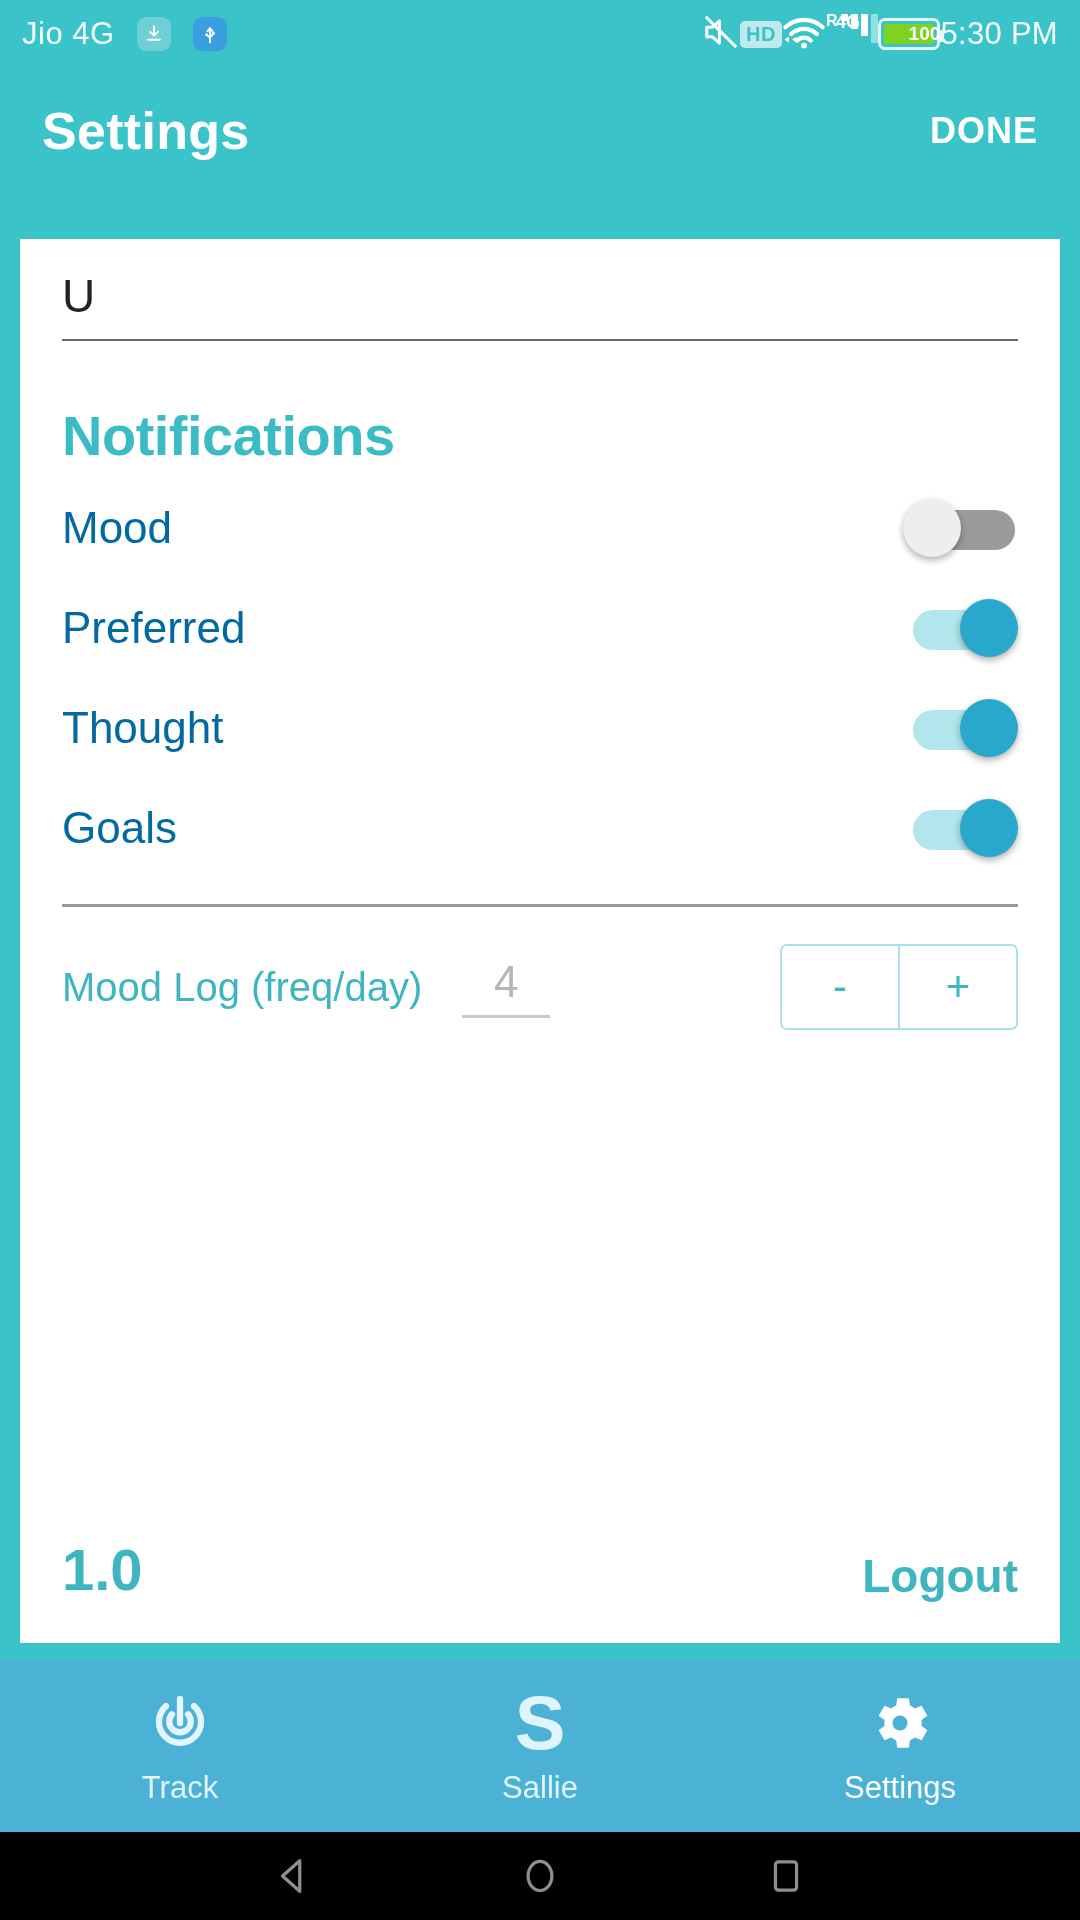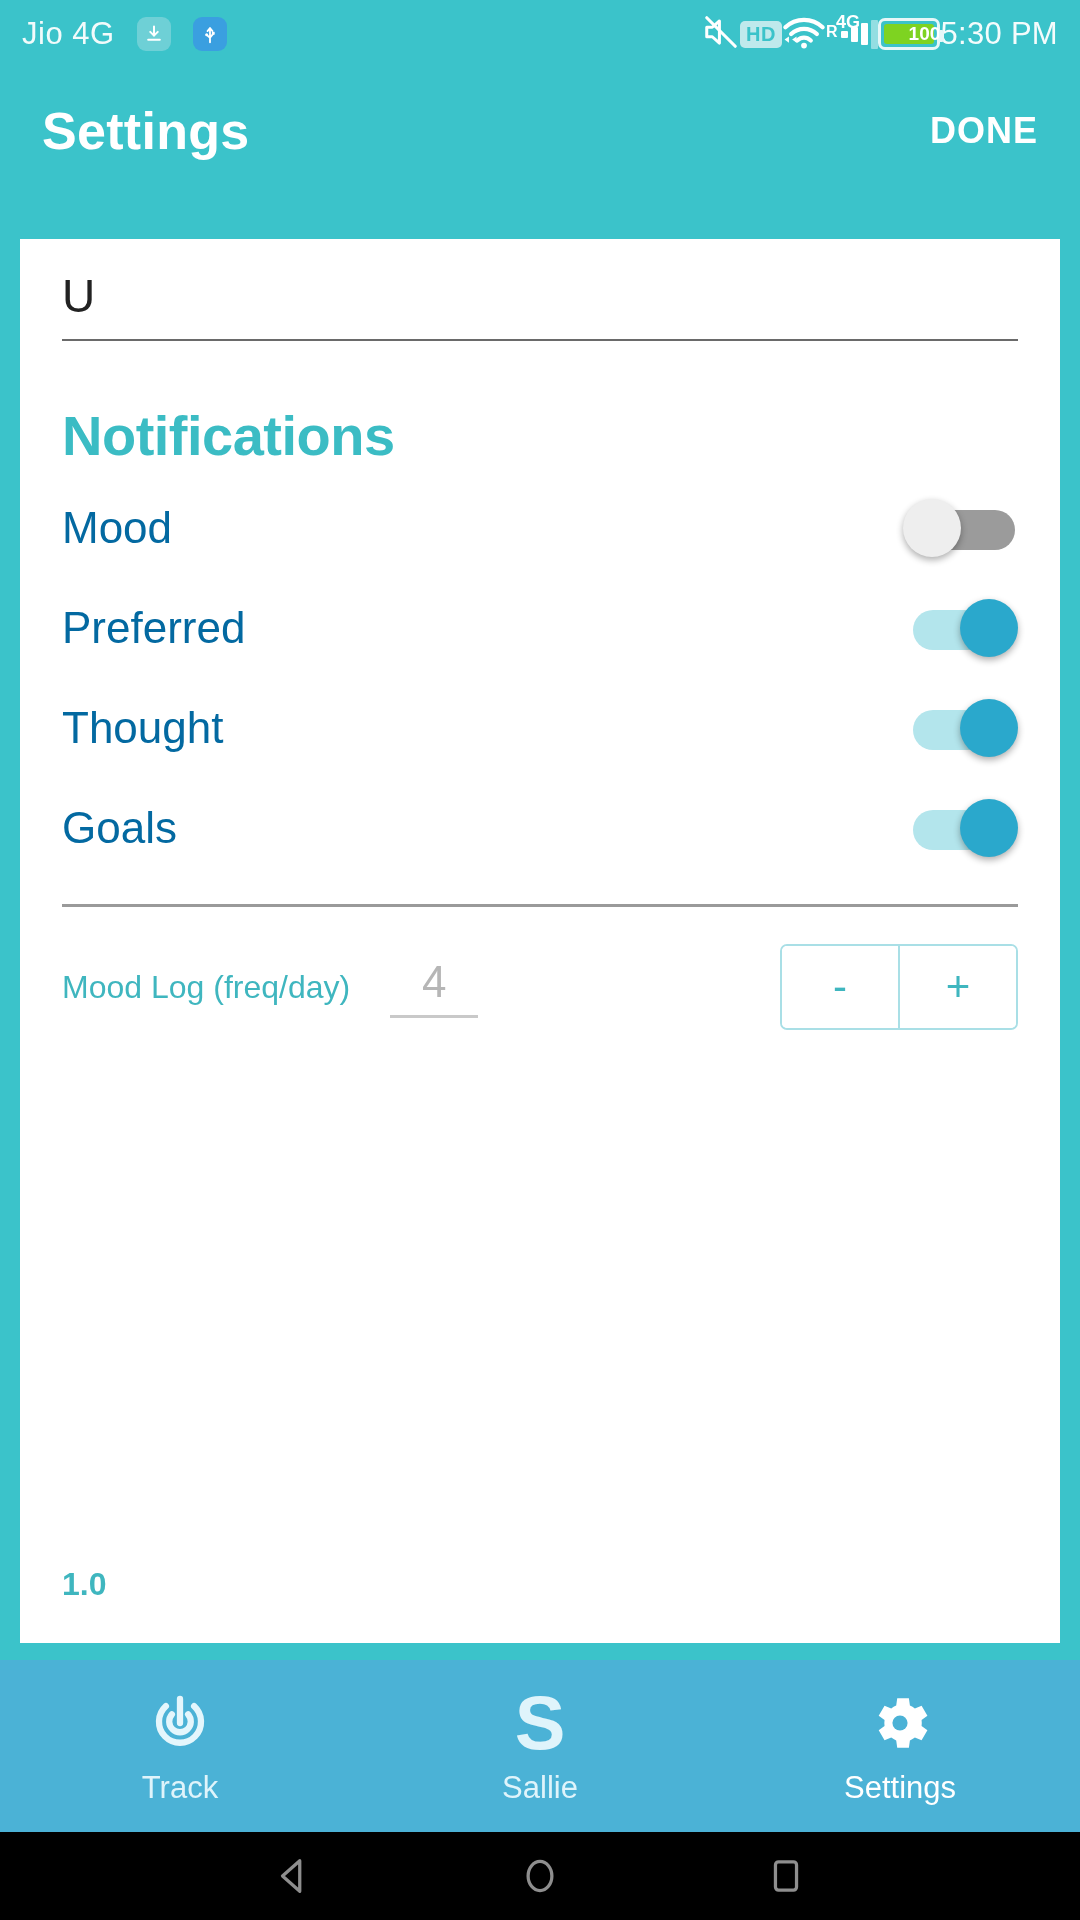--- a/index.html
+++ b/index.html
@@ -23,21 +23,21 @@
   .badge-sq {
     width:34px; height:34px; border-radius:9px;
     display:flex; align-items:center; justify-content:center;
   }
   .badge-dl { background:#6ed0d6; }
   .badge-usb { background:#3a9fe0; }
   .hd-box {
     background:#bfe9ec; color:#3bc3ca; font-size:20px; font-weight:bold;
     border-radius:5px; padding:2px 6px; line-height:1.15; letter-spacing:.5px;
   }
-  .sig-wrap { display:flex; align-items:center; gap:3px; position:relative; height:40px; }
+  .sig-wrap { display:flex; align-items:flex-start; gap:3px; position:relative; height:40px; }
   .sig-4g { position:absolute; top:-2px; left:10px; font-size:18px; font-weight:bold; color:#fff; }
   .sig-r { font-size:16px; font-weight:bold; color:#fff; margin-right:1px; position:relative; top:-2px;}
   .bar { width:7px; background:#ffffff; border-radius:1px; }
   .b1{height:7px;} .b2{height:15px;} .b3{height:22px;} .b4{height:29px; opacity:.45;}
   .batt {
     width:62px; height:32px; border:3px solid #e6f7f8; border-radius:7px;
     position:relative; display:flex; align-items:center; padding:3px;
   }
   .batt:after{ content:""; position:absolute; right:-7px; top:9px; width:5px;height:12px;
     background:#e6f7f8; border-radius:0 2px 2px 0;}
@@ -79,40 +79,40 @@
   .knob  { position:absolute; top:0; width:58px; height:58px; border-radius:50%;
            box-shadow:0 3px 7px rgba(0,0,0,.32); }
   .switch.on  .track { background:#b3e5ec; }
   .switch.on  .knob  { background:#2aa8cc; right:0; }
   .switch.off .track { background:#9b9b9b; left:12px; }
   .switch.off .knob  { background:#eeeeee; left:0; }
 
   .divider { height:3px; background:#9a9a9a; margin-top:26px; width:956px; }
 
   .moodlog-row { display:flex; align-items:center; height:160px; }
-  .moodlog-label { font-size:32px; color:#3fb6bf; }
+  .moodlog-label { font-size:40px; color:#3fb6bf; }
   .moodlog-value {
     font-size:44px; color:#b6b6b6; margin-left:40px;
     border-bottom:3px solid #c9c9c9; width:88px; text-align:center; padding-bottom:8px;
   }
   .stepper {
     margin-left:auto; display:flex; width:238px; height:86px;
     border:2px solid #a9dfe6; border-radius:7px; overflow:hidden;
   }
   .step-btn {
     flex:1; display:flex; align-items:center; justify-content:center;
     font-size:42px; color:#3fb6bf; background:#ffffff;
   }
   .step-btn.plus { border-left:2px solid #a9dfe6; }
 
   .card-footer {
     position:absolute; left:42px; right:42px; bottom:40px;
     display:flex; align-items:flex-end;
   }
-  .version { font-size:32px; font-weight:bold; color:#3fb6bf; }
+  .version { font-size:58px; font-weight:bold; color:#3fb6bf; }
   .logout  { margin-left:auto; font-size:46px; font-weight:bold; color:#3fb6bf; }
 
   
   .tabbar {
     position:absolute; top:1660px; left:0; width:1080px; height:172px;
     background:#4bb2d6; display:flex;
   }
   .tab { flex:1; display:flex; flex-direction:column; align-items:center; justify-content:center; gap:10px; }
   .tab-icon { height:74px; display:flex; align-items:center; justify-content:center; }
   .tab-label { font-size:31px; }
@@ -230,20 +230,21 @@
       <span class="moodlog-label">Mood Log (freq/day)</span>
       <span class="moodlog-value" placeholder="4">4</span>
       <span class="stepper">
         <span class="step-btn minus">-</span>
         <span class="step-btn plus">+</span>
       </span>
     </div>
 
     <div class="card-footer">
       <span class="version">1.0</span>
+      <span class="logout">Logout</span>
     </div>
   </div>
 
   <div class="tabbar">
     <div class="tab inactive">
       <span class="tab-icon">
         <svg width="72" height="72" viewBox="0 0 24 24">
           <path d="M12 12V4" stroke="#e4f6fc" stroke-width="2.1" stroke-linecap="round"></path>
           <path d="M7.3 6.4a7 7 0 1 0 9.4 0" stroke="#e4f6fc" stroke-width="2.1" fill="none" stroke-linecap="round"></path>
           <path d="M9.3 9.1a3.6 3.6 0 1 0 5.4 0" stroke="#e4f6fc" stroke-width="2.1" fill="none" stroke-linecap="round"></path>

